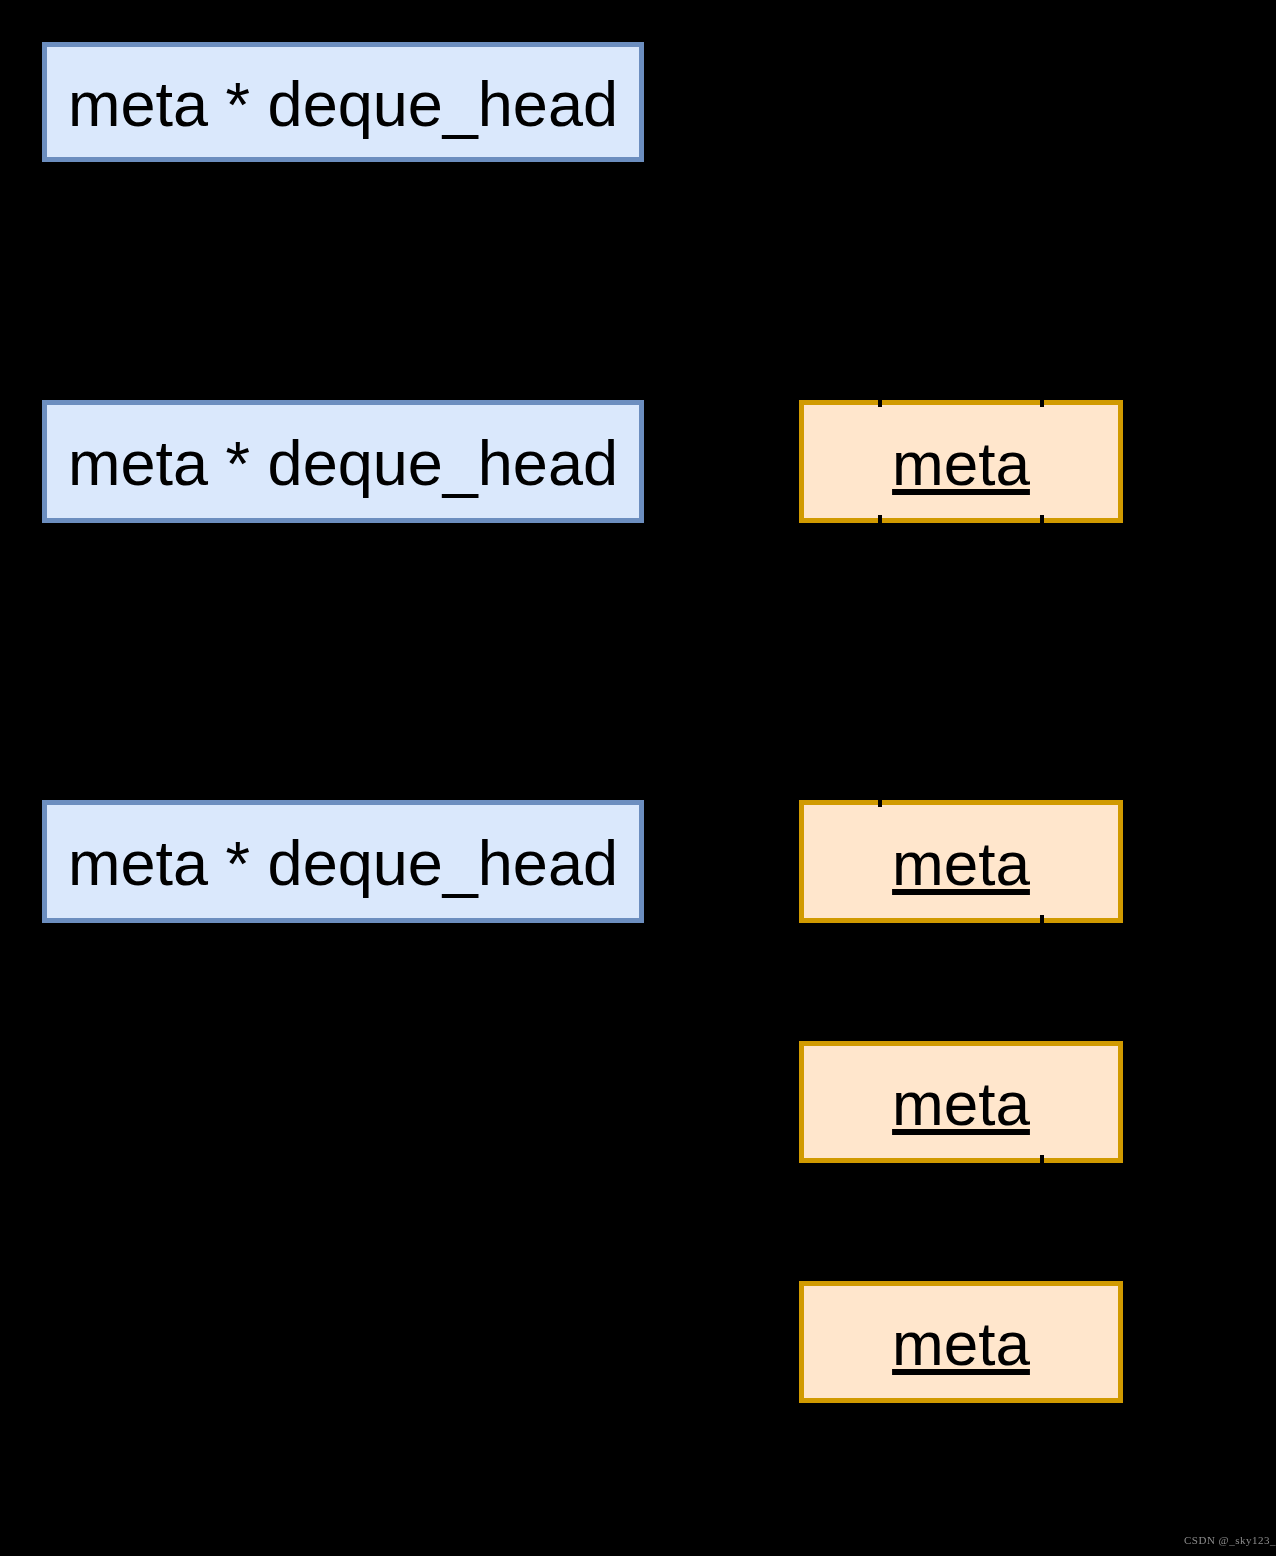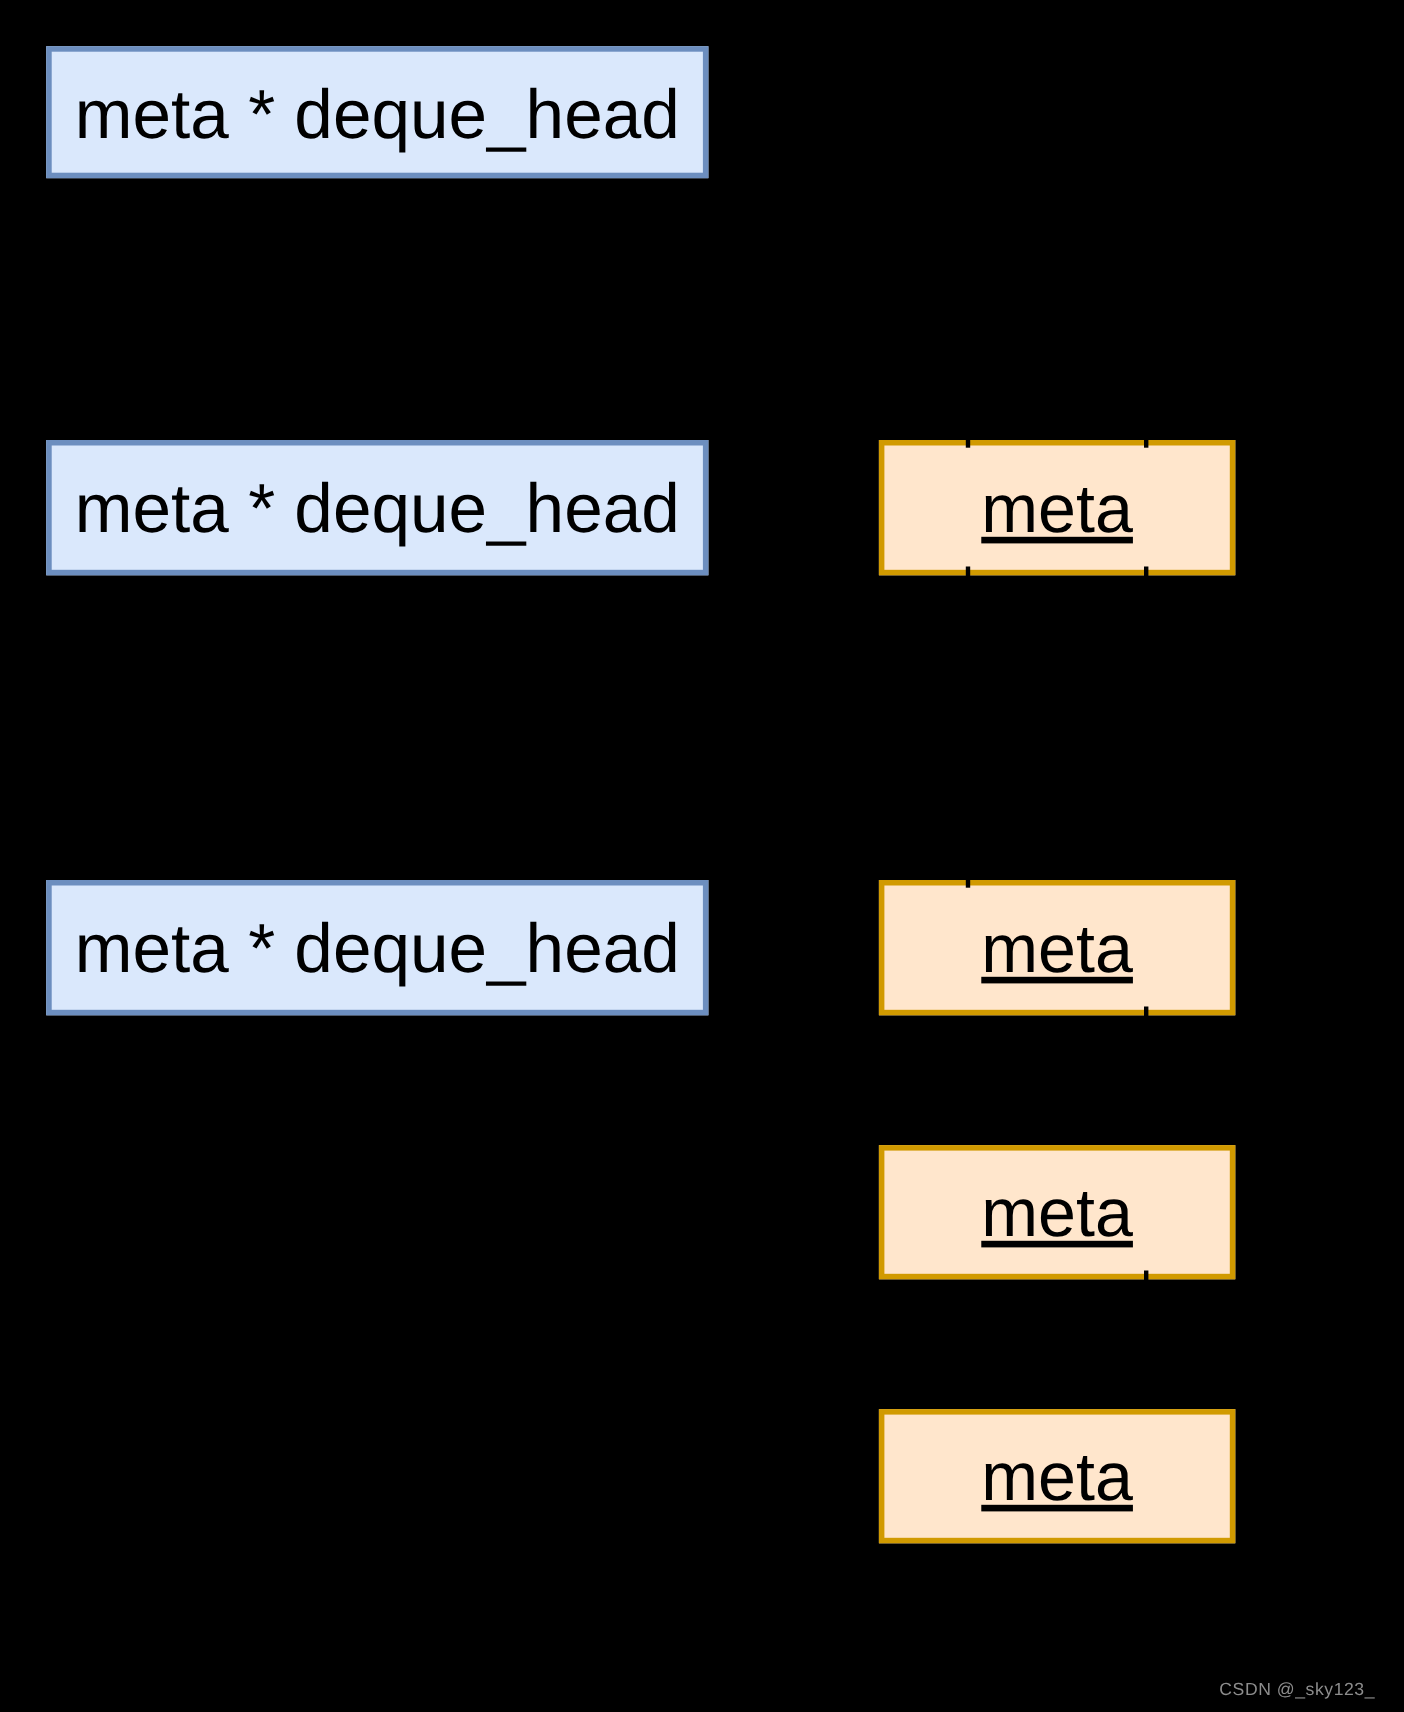--- a/index.html
+++ b/index.html
@@ -59,25 +59,26 @@
   .meta-4    { left: 799px; top: 1281px; width: 324px; height: 122px; }
   
   .stub {
     position: absolute;
     width: 4px;
     height: 11px;
     background: #000000;
   }
   .watermark {
     position: absolute;
-    right: 26px;
+    right: 0;
     bottom: 10px;
-    font-size: 16px;
+    font-size: 11px;
     letter-spacing: 0.5px;
     color: var(--watermark-text);
+    font-family: Liberation Serif, serif;
   }
 </style>
 </head>
 <body>
 
 <div class="canvas">
 
   <div class="box pointer pointer-1">
     <span class="label">meta * deque_head</span>
   </div>

